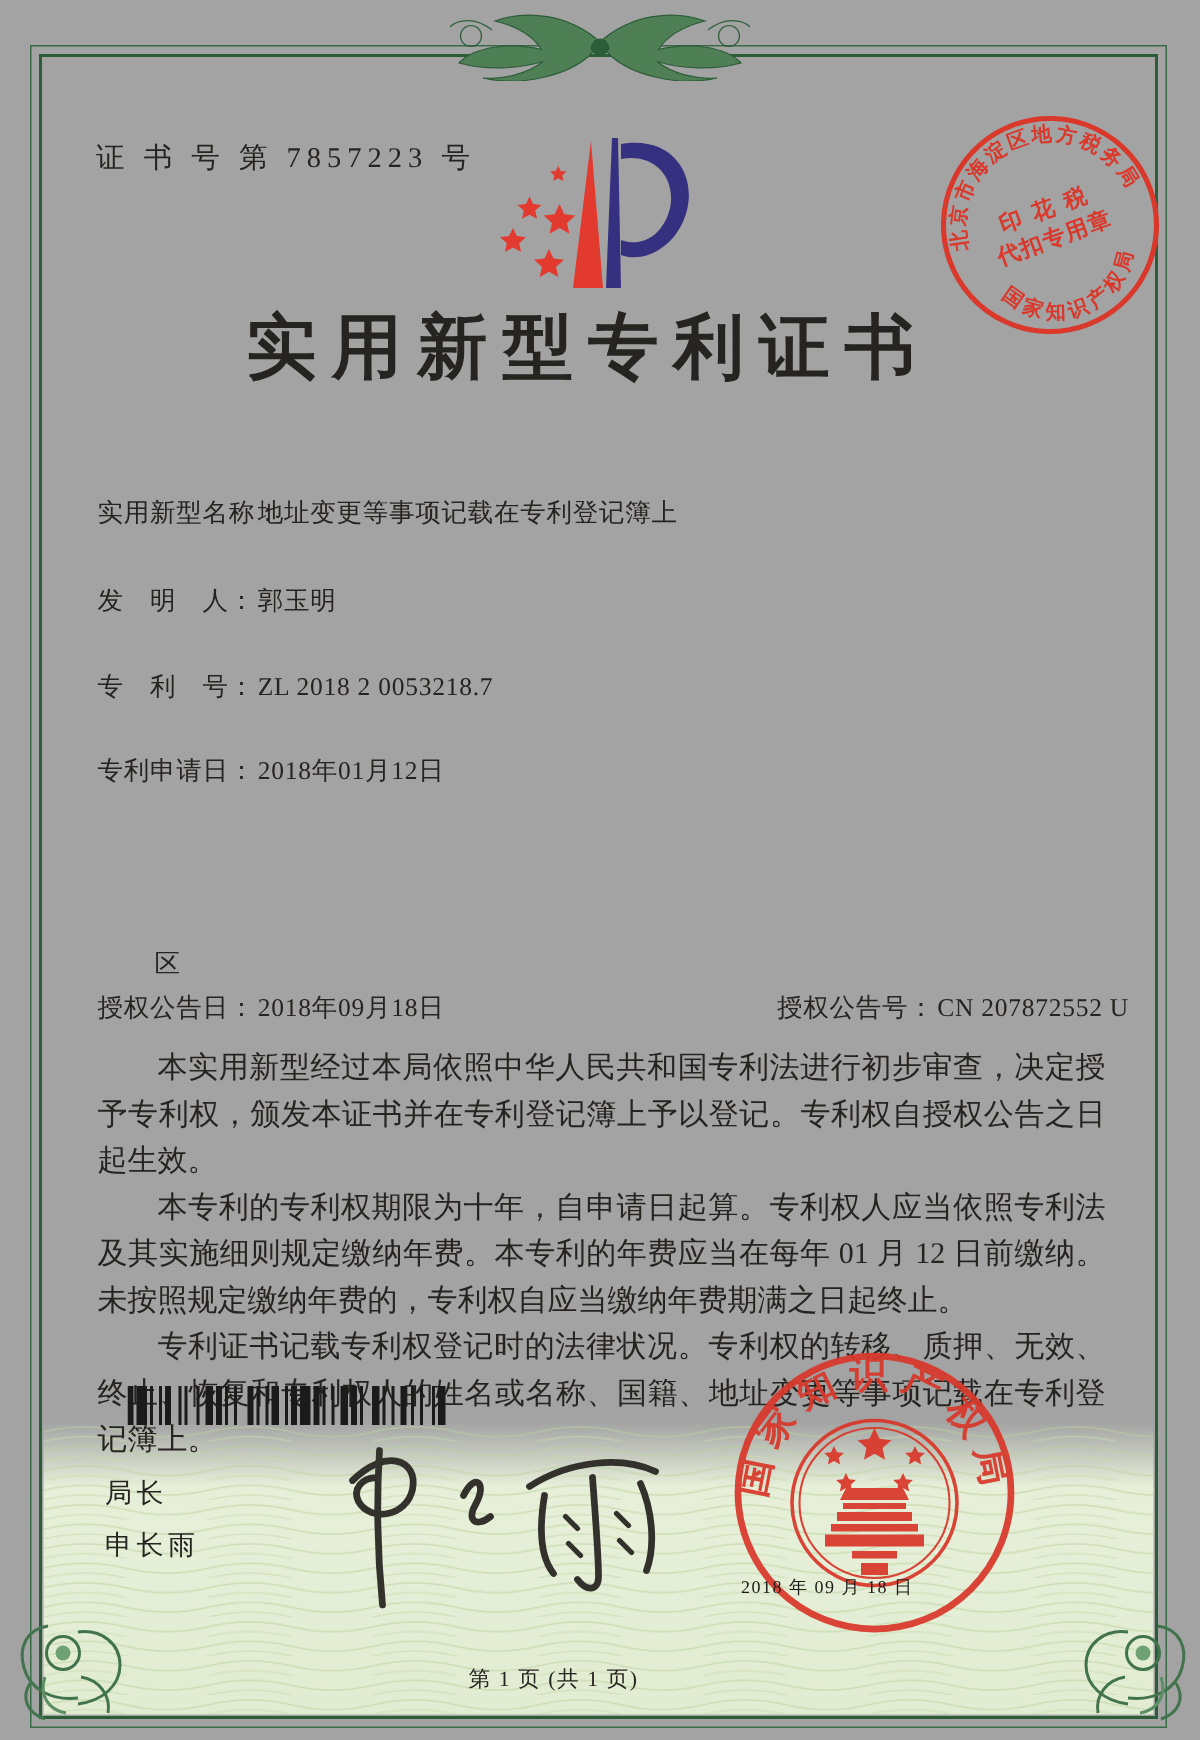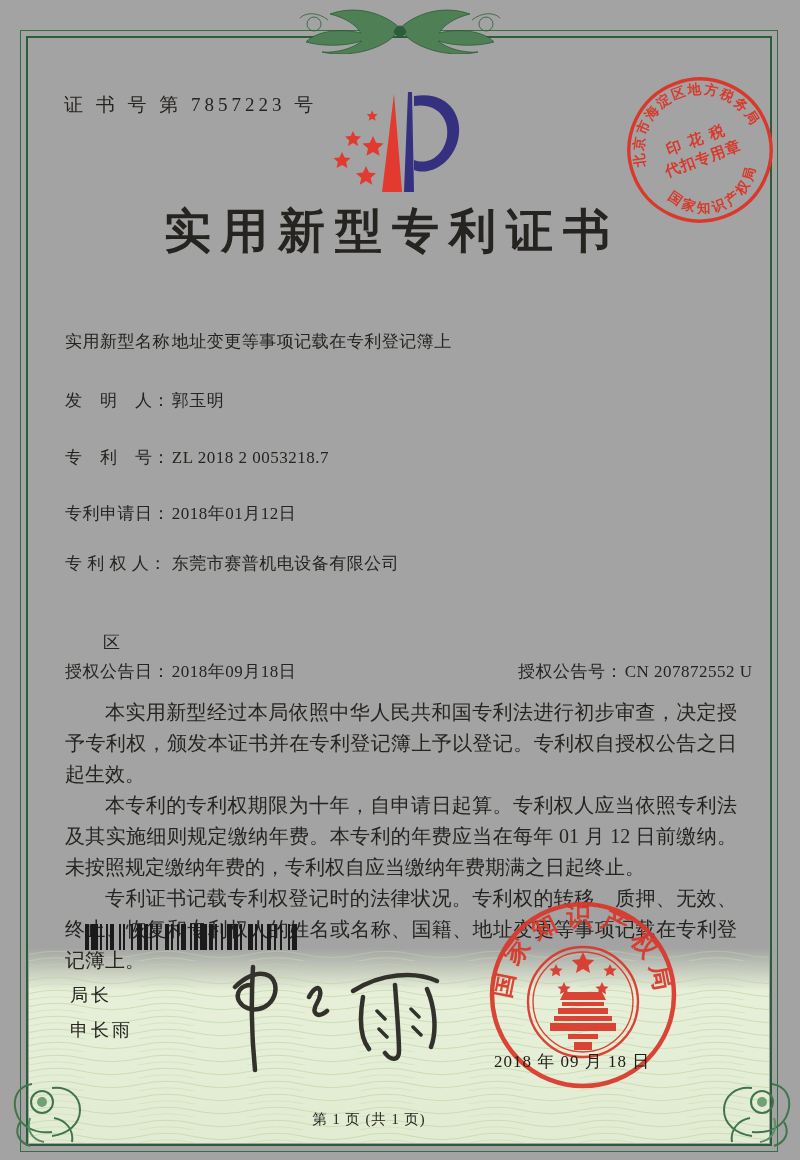--- a/index.html
+++ b/index.html
@@ -24,21 +24,21 @@
   .fvalue{display:inline-block;}
   .addr2{position:absolute;left:103px;top:631px;font-size:17px;}
   .grant2{position:absolute;left:453px;top:0;text-align:right;}
   .body-text{position:absolute;left:65px;top:697px;width:672px;font-size:20px;line-height:31px;text-align:justify;}
   .body-text p{margin:0;text-indent:2em;}
   .barcode{position:absolute;left:85px;top:924px;width:393px;height:26px;overflow:hidden;white-space:nowrap;font-size:0;}
   .barcode i{display:inline-block;height:26px;}
   .director{position:absolute;left:70px;font-size:18px;letter-spacing:3px;}
   .sig{position:absolute;left:205px;top:945px;}
   .main-seal{position:absolute;left:488px;top:900px;}
-  .seal-date{position:absolute;left:494px;top:1050px;font-size:17px;letter-spacing:1px;color:#1e1c18;}
+  .seal-date{position:absolute;left:494px;top:1050px;font-size:12px;letter-spacing:1px;color:#1e1c18;}
   .footer{position:absolute;left:0;top:1110px;width:738px;text-align:center;font-size:14.5px;letter-spacing:1px;}
   .tax-stamp{position:absolute;left:622px;top:72px;}
   .logo{position:absolute;left:330px;top:82px;}
   .top-orn{position:absolute;left:268px;top:2px;}
   .corner-orn{position:absolute;}
   .corner-orn.left{left:8px;top:1078px;}
   .corner-orn.right{left:712px;top:1078px;transform:scaleX(-1);}
 </style>
 </head>
 <body>
@@ -139,24 +139,20 @@
     <span class="flabel">发　明　人：</span>
     <span class="fvalue">郭玉明</span>
   </div>
   <div class="field" style="top:446px">
     <span class="flabel">专　利　号：</span>
     <span class="fvalue">ZL 2018 2 0053218.7</span>
   </div>
   <div class="field" style="top:502px">
     <span class="flabel">专利申请日：</span>
     <span class="fvalue">2018年01月12日</span>
-  </div>
-  <div class="field" style="top:552px">
-    <span class="flabel">专 利 权 人：</span>
-    <span class="fvalue">东莞市赛普机电设备有限公司</span>
   </div>
   <div class="addr2">区</div>
   <div class="field" style="top:660px;width:672px">
     <span class="flabel">授权公告日：</span>
     <span class="fvalue">2018年09月18日</span>
     <span class="grant2">
       <span class="flabel">授权公告号：</span>
       <span class="fvalue">CN 207872552 U</span>
     </span>
   </div>

